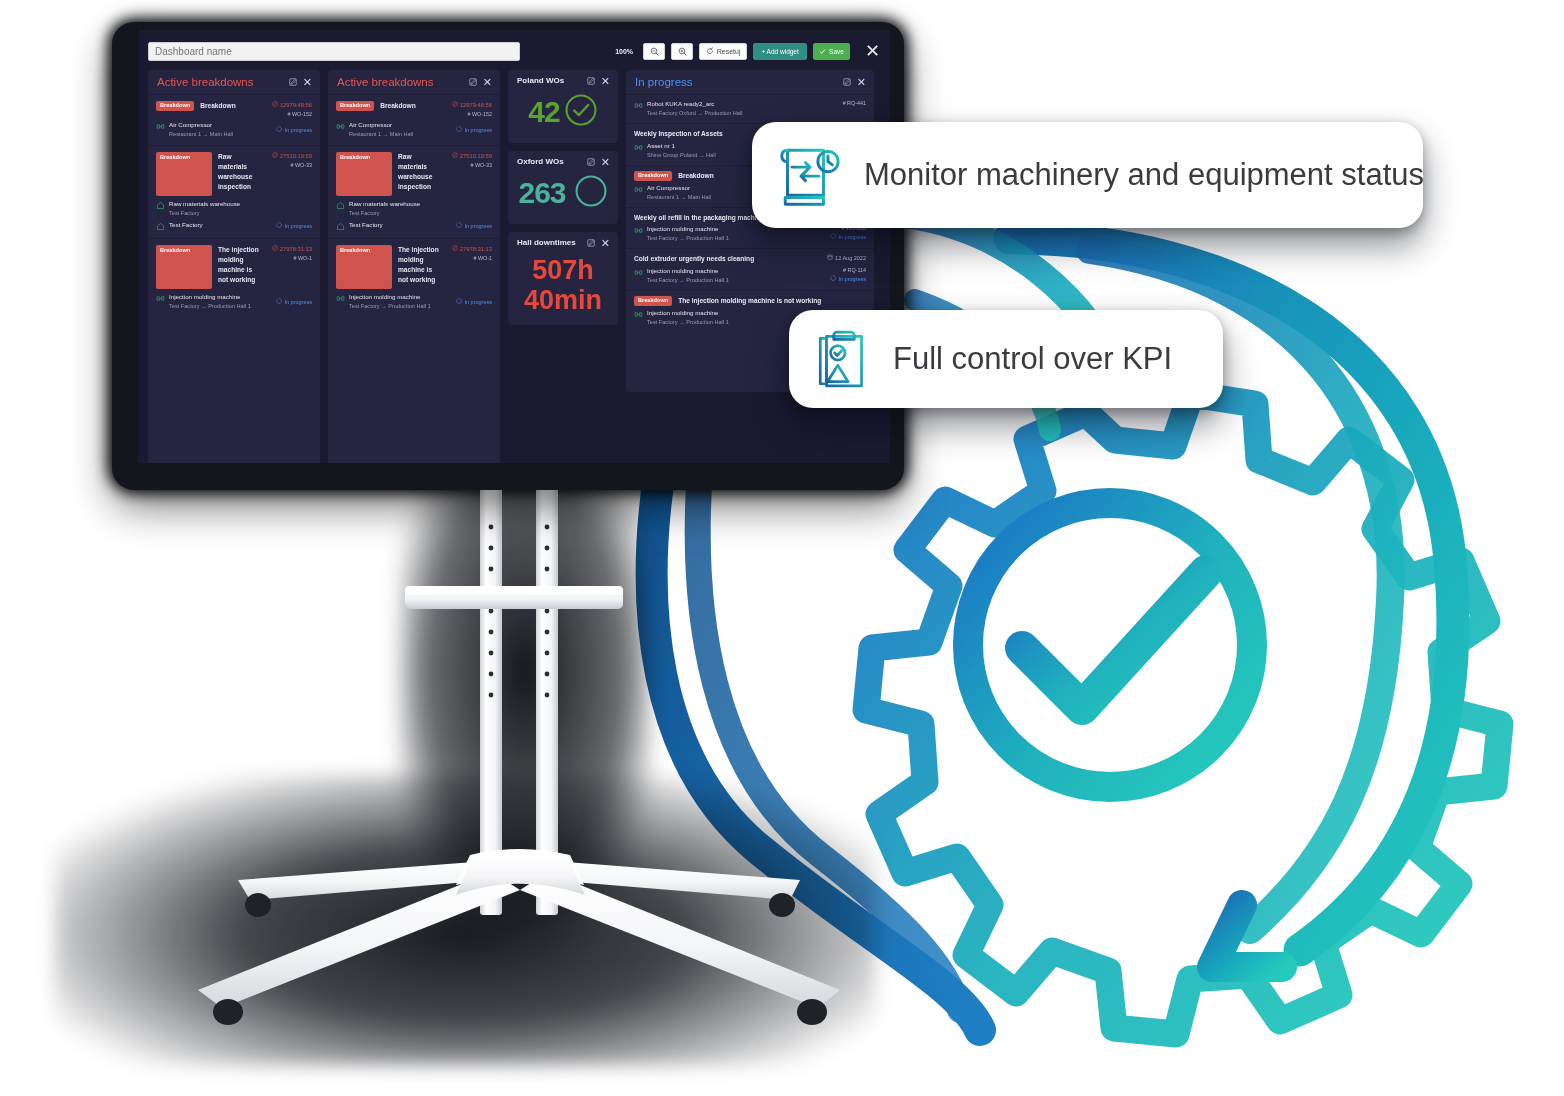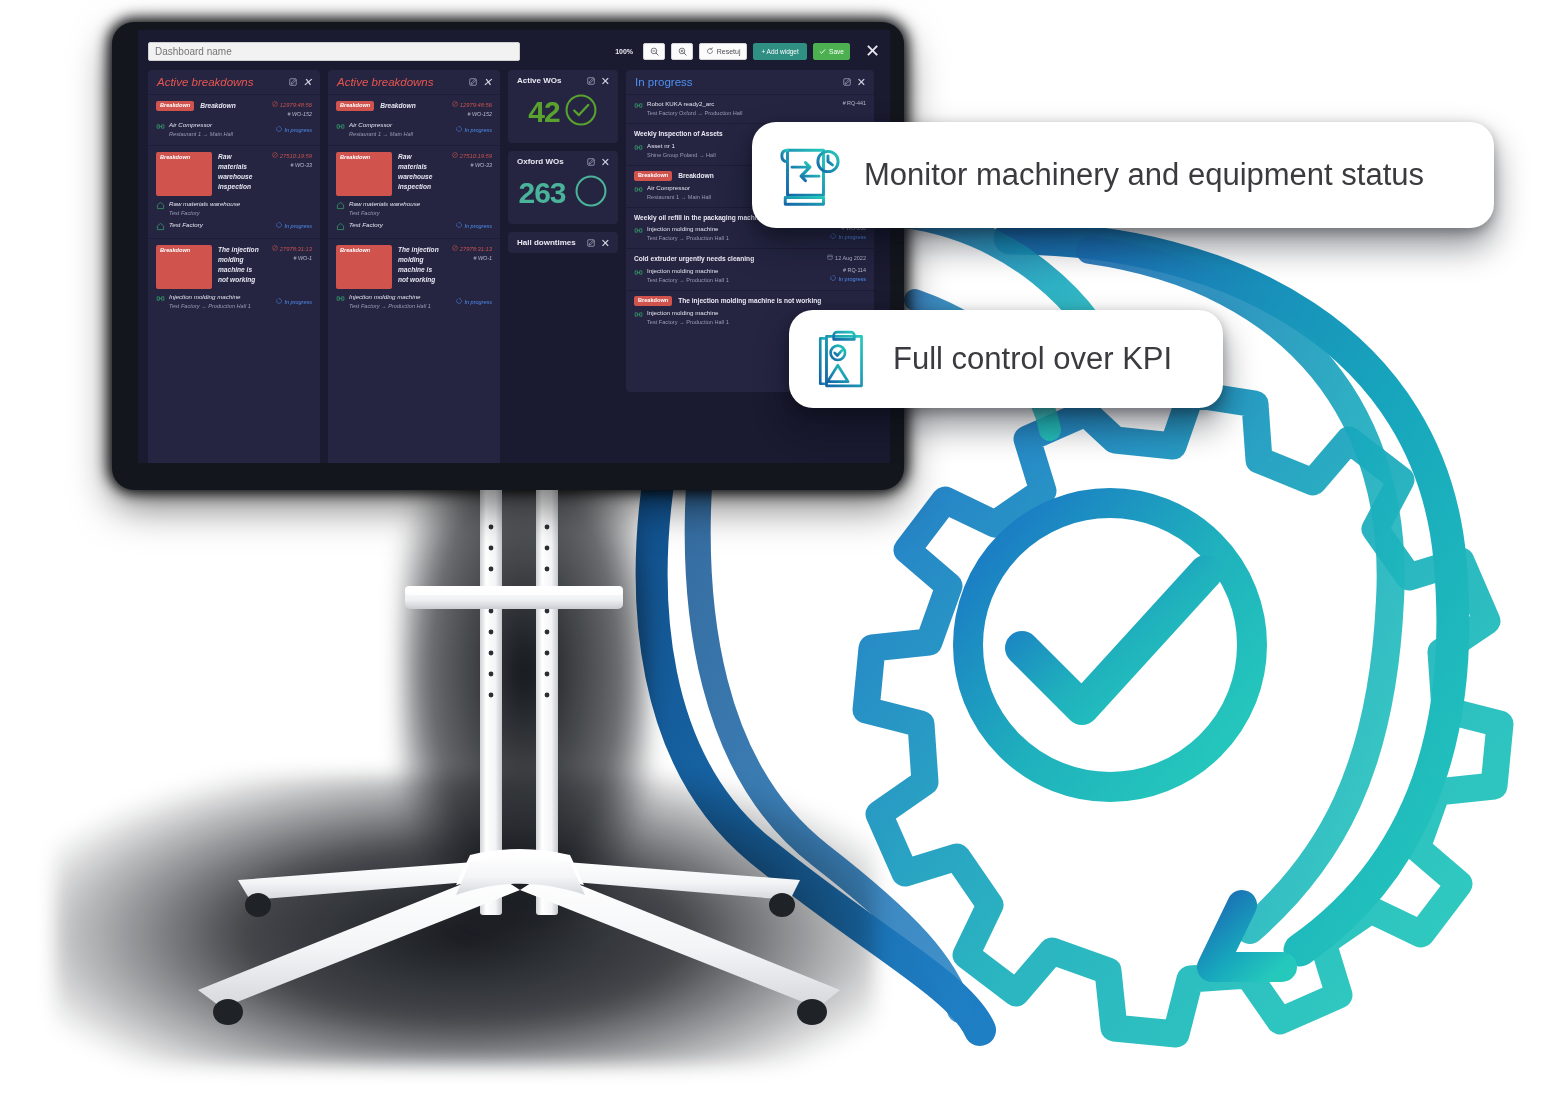--- a/index.html
+++ b/index.html
@@ -116,21 +116,21 @@
     gap: 6px;
   }
   .w-title { font-size: 11.5px; flex: 1; }
   .w-title.red { color: #e8554e; font-weight: 400; }
   .w-title.blue { color: #4f8ff0; font-weight: 400; }
   .w-title.kpi { color: #e9e9f4; font-size: 8px; font-weight: 700; }
   .w-ico { color: #c9c9de; display: flex; align-items: center; }
   .w-x { color: #d8d8e8; font-size: 11px; line-height: 8px; }
 
   
-  .bd-panel { width: 172px; height: 415px; font-style: italic; }
+  .bd-panel { width: 172px; height: 415px; }
   .bd-row {
     padding: 6px 8px 7px 8px;
     border-top: 1px solid #1d1d38;
   }
   .bd-top { display: flex; gap: 6px; }
   .badge {
     background: #d1534e; color: #fff;
     font-size: 5.6px; font-weight: 700;
     padding: 2px 4px; border-radius: 2px;
     line-height: 1; white-space: nowrap; height: 10px;
@@ -186,21 +186,21 @@
   
   .callout {
     position: absolute;
     background: #fff;
     border-radius: 24px;
     display: flex; align-items: center;
     box-shadow: 0 18px 34px rgba(6,10,20,.45), 0 4px 12px rgba(6,10,20,.3);
   }
   .callout .c-icon { flex: 0 0 auto; display: flex; align-items: center; justify-content: center; }
   .callout .c-text { color: #3a3a3f; font-size: 31px; font-weight: 400; white-space: nowrap; }
-  #callout-1 { left: 752px; top: 122px; width: 742px; height: 106px; padding: 0 34px 0 22px; gap: 18px; }
+  #callout-1 { left: 752px; top: 122px; width: 671px; height: 106px; padding: 0 34px 0 22px; gap: 18px; }
   #callout-2 { left: 789px; top: 310px; width: 434px; height: 98px; padding: 0 16px 0 22px; gap: 16px; }
 </style>
 </head>
 <body>
 
 <div id="stage">
 
   <div class="deco">
     <svg width="1564" height="1096" viewBox="0 0 1564 1096">
       <defs>
@@ -610,21 +610,21 @@
                 <span>In progress</span>
               </span>
             </div>
           </div>
         </div>
 
         <div class="col-kpi">
 
           <div class="widget kpi">
             <div class="w-head">
-              <span class="w-title kpi">Active WOs</span>
+              <span class="w-title kpi">Poland WOs</span>
               <span class="w-ico">
                 <svg width="8" height="8" viewBox="0 0 16 16">
                     <rect x="1.5" y="1.5" width="13" height="13" rx="1.5" fill="none" stroke="currentColor" stroke-width="1.2"></rect>
                     <path d="M11.5 3 L5 9.5 L4.3 12.2 L7 11.5 L13.5 5 Z" fill="none" stroke="currentColor" stroke-width="1.1"></path>
                   </svg>
               </span>
               <span class="w-x">✕</span>
             </div>
             <div class="kpi-body">
               <span class="kpi-num green">42</span>
@@ -661,20 +661,24 @@
           <div class="widget kpi">
             <div class="w-head">
               <span class="w-title kpi">Hall downtimes</span>
               <span class="w-ico">
                 <svg width="8" height="8" viewBox="0 0 16 16">
                     <rect x="1.5" y="1.5" width="13" height="13" rx="1.5" fill="none" stroke="currentColor" stroke-width="1.2"></rect>
                     <path d="M11.5 3 L5 9.5 L4.3 12.2 L7 11.5 L13.5 5 Z" fill="none" stroke="currentColor" stroke-width="1.1"></path>
                   </svg>
               </span>
               <span class="w-x">✕</span>
+            </div>
+            <div class="kpi-dt-body">
+              <div class="kpi-dt">507h</div>
+              <div class="kpi-dt">40min</div>
             </div>
           </div>
         </div>
 
         <div class="widget ip-panel">
           <div class="w-head">
             <span class="w-title blue">In progress</span>
             <span class="w-ico">
               <svg width="8" height="8" viewBox="0 0 16 16">
                   <rect x="1.5" y="1.5" width="13" height="13" rx="1.5" fill="none" stroke="currentColor" stroke-width="1.2"></rect>

